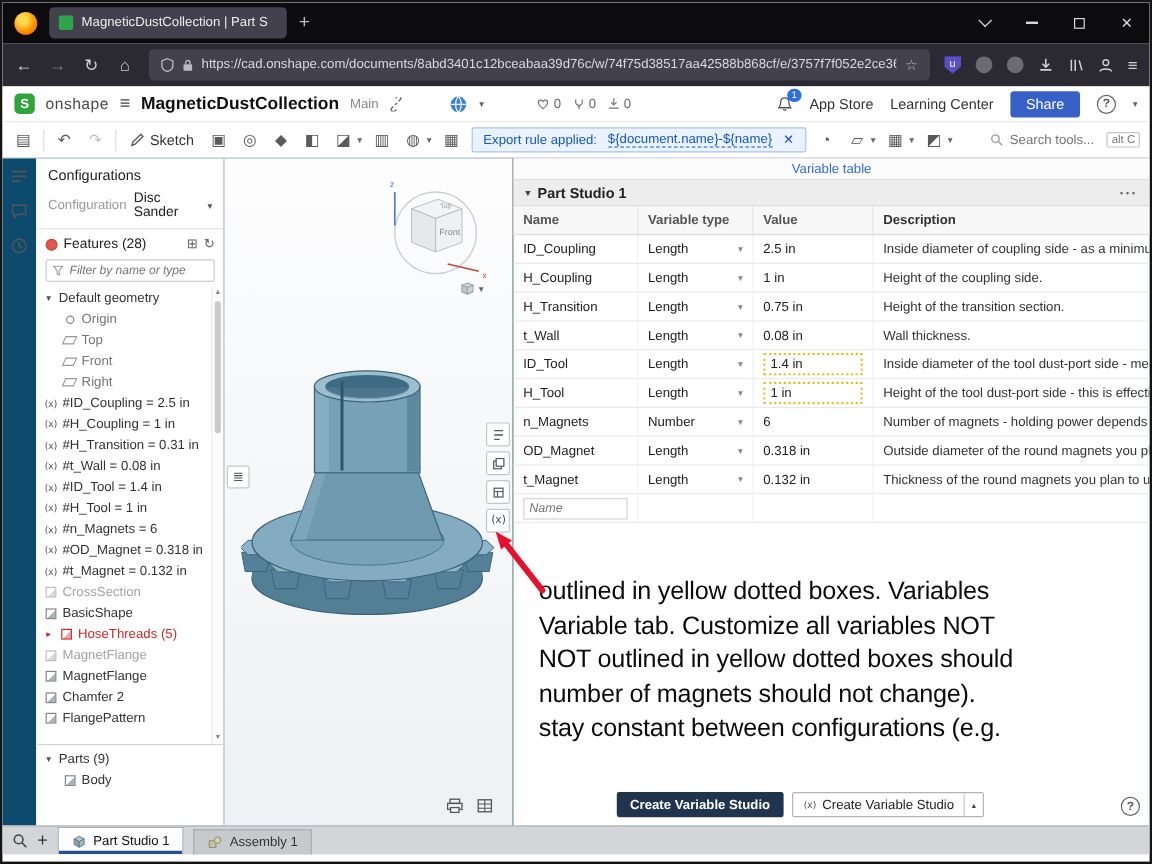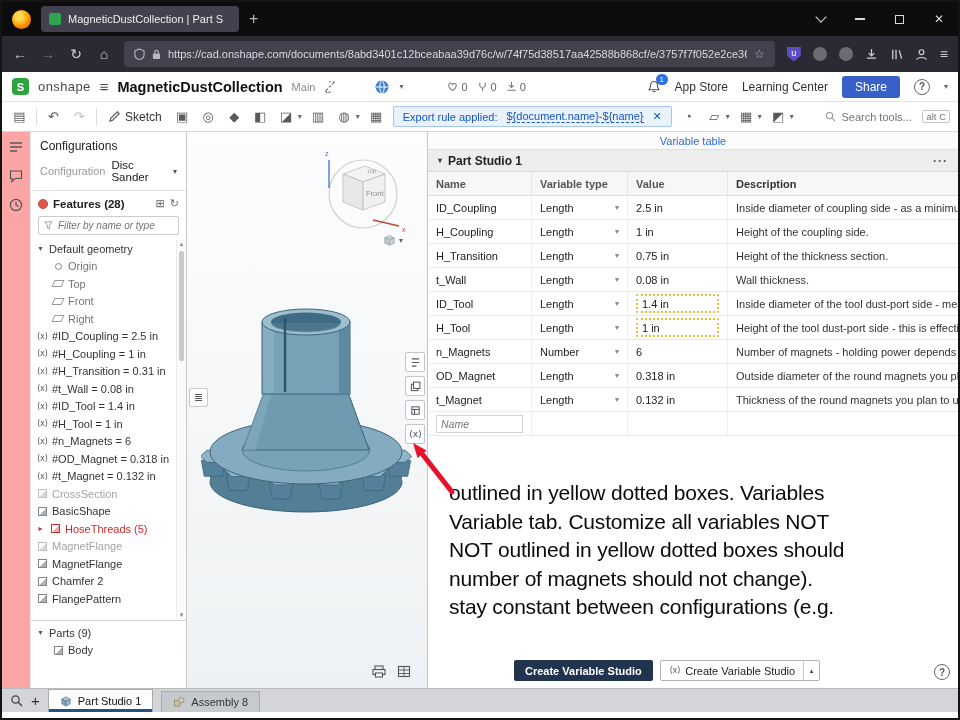--- a/index.html
+++ b/index.html
@@ -47,31 +47,31 @@
 .sketchbtn{display:flex;align-items:center;gap:4px;color:#333;font-size:12px;padding:0 4px;background:none;border:0;font-family:inherit}
 .vline{width:1px;height:18px;background:#ddd}
 .banner{display:flex;align-items:center;gap:9px;background:#eaf2fd;border:1px solid #a7c4f2;color:#1557c0;height:21px;padding:0 9px;font-size:11px;border-radius:2px;white-space:nowrap}
 .banner .tokens{border-bottom:1px dashed #1557c0}
 .banner .close{color:#1557c0;font-size:11px}
 .toolgrp{display:flex;align-items:center;gap:2px}
 .search-tools{margin-left:auto;display:flex;align-items:center;gap:5px;color:#999;font-size:11px}
 .search-tools input{border:0;outline:0;width:76px;font-size:11px;color:#888;font-family:inherit}
 .kbd{border:1px solid #c3c3c3;border-radius:2px;padding:0 3px;font-size:9.5px;color:#777}
 
-.content{position:absolute;left:0;top:130px;width:956px;height:556px;display:flex;background:#fca5a5}
+.content{position:absolute;left:0;top:130px;width:956px;height:556px;display:flex;background:#0c4a6e}
 .iconstrip{width:28px;display:flex;flex-direction:column;align-items:center;padding-top:8px;gap:15px;color:#555}
 .leftpanel{width:157px;border-left:1px solid #eee;border-right:1px solid #c6c6c6;display:flex;flex-direction:column;font-size:11px;color:#333;background:#fff}
 .cfg-title{padding:7px 9px 3px;font-size:12px;color:#222}
 .cfg-row{display:flex;align-items:center;gap:6px;padding:3px 9px 7px;border-bottom:1px solid #e4e4e4}
 .cfg-label{font-size:11px;color:#999}
 .cfg-value{font-size:11.5px;color:#222}
 .cfg-caret{margin-left:auto;color:#555;font-size:8px}
 .feat-hdr{display:flex;align-items:center;gap:5px;padding:6px 7px 3px}
 .feat-dot{width:10px;height:10px;border-radius:50%;background:#e2574c;border:1px solid #c74438;flex:none}
-.feat-label{font-weight:bold;font-size:11.5px;flex:1;color:#222}
+.feat-label{font-weight:normal;font-size:11.5px;flex:1;color:#222}
 .feat-ic{color:#666;font-size:11px}
 .filter{display:flex;align-items:center;gap:5px;border:1px solid #ccc;border-radius:2px;margin:3px 7px 5px;height:19px;padding:0 5px;color:#999}
 .filter input{border:0;outline:0;flex:1;font-style:italic;font-size:10px;color:#777;min-width:0;font-family:inherit;background:transparent}
 .tree{position:relative;height:380px;overflow:hidden;padding-right:11px}
 .trow{display:flex;align-items:center;gap:4px;height:17.5px;padding-left:5px;white-space:nowrap;overflow:hidden}
 .trow .caret{width:9px;font-size:8px;color:#555;text-align:center;flex:none}
 .trow.indent{padding-left:21px}
 .ticon{flex:none;width:12px;height:11px;display:flex;align-items:center;justify-content:center}
 .i-box{width:9px;height:9px;border:1px solid #858585;background:linear-gradient(135deg,transparent 55%,#aab4bd 55%)}
 .i-plane{width:10px;height:7px;border:1px solid #9a9a9a;transform:skewX(-24deg)}
@@ -589,21 +589,21 @@
       <div>1 in</div>
       <div>Height of the coupling side.</div>
     </div>
     <div class="vrow">
       <div>H_Transition</div>
       <div class="typecell">
           <span>Length</span>
           <span class="caret">▾</span>
         </div>
       <div>0.75 in</div>
-      <div>Height of the thickness section.</div>
+      <div>Height of the transition section.</div>
     </div>
     <div class="vrow">
       <div>t_Wall</div>
       <div class="typecell">
           <span>Length</span>
           <span class="caret">▾</span>
         </div>
       <div>0.08 in</div>
       <div>Wall thickness.</div>
     </div>
@@ -691,21 +691,21 @@
         <polygon points="2,4.5 6.5,7 6.5,12 2,9.5" fill="#8aa6b5" stroke="#5b7383" stroke-width="0.8"></polygon>
         <polygon points="6.5,7 11,4.5 11,9.5 6.5,12" fill="#a3bac6" stroke="#5b7383" stroke-width="0.8"></polygon>
       </svg>
     <span>Part Studio 1</span>
   </div>
   <div class="btab">
     <svg width="12" height="12" viewBox="0 0 13 13">
         <rect x="1.5" y="5" width="6" height="6" fill="#c8c2a2" stroke="#8a8468" stroke-width="0.8"></rect>
         <circle cx="9" cy="4.5" r="3" fill="#d4cfb3" stroke="#8a8468" stroke-width="0.8"></circle>
       </svg>
-    <span>Assembly 8</span>
+    <span>Assembly 1</span>
   </div>
 </div>
 
 <div class="annotation">
   <div>outlined in yellow dotted boxes. Variables</div>
   <div>Variable tab. Customize all variables NOT</div>
   <div>NOT outlined in yellow dotted boxes should</div>
   <div>number of magnets should not change).</div>
   <div>stay constant between configurations (e.g.</div>
 </div>

